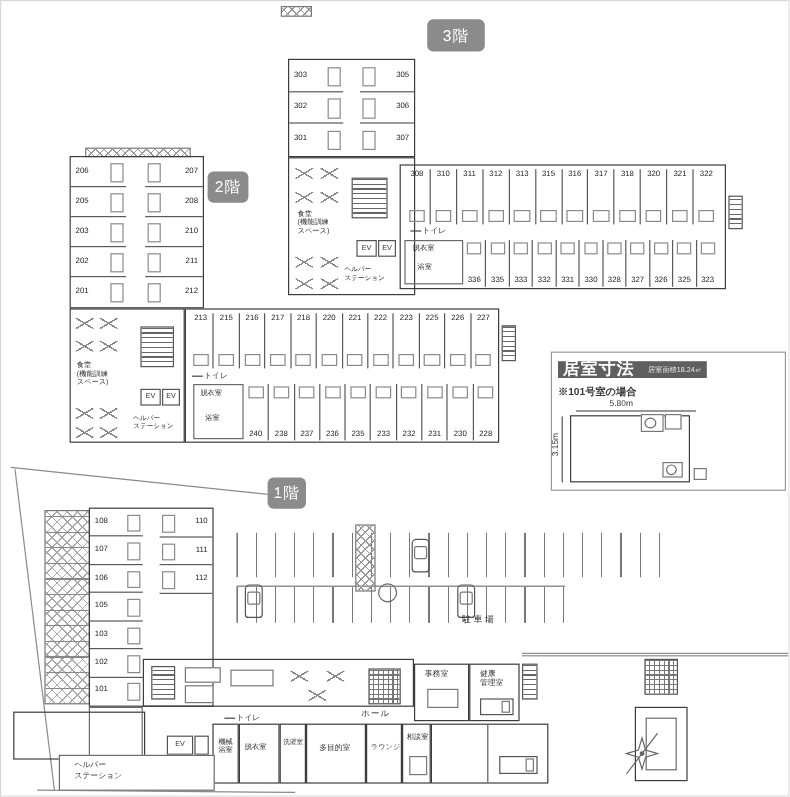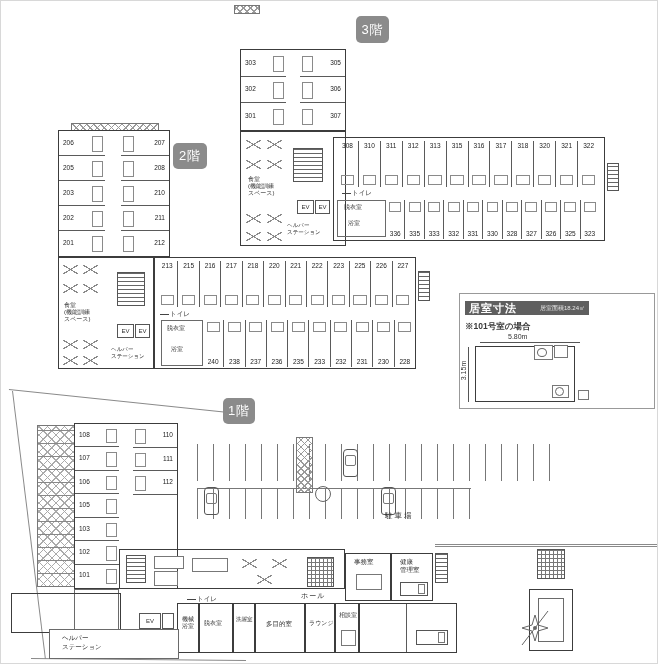--- a/index.html
+++ b/index.html
@@ -50,33 +50,33 @@
   .car{position:absolute;width:13px;height:26px;border:1px solid #555;border-radius:4px 4px 3px 3px;}
   .car::after{content:"";position:absolute;left:1px;right:1px;top:5px;height:9px;border:1px solid #777;border-radius:2px;}
   .ldr{display:inline-block;width:9px;height:0;border-top:1px solid #444;vertical-align:middle;margin-right:1px;}
   .line{position:absolute;height:0;border-top:1px solid #8a8a8a;transform-origin:left top;}
   .dbl{position:absolute;height:4px;border-top:3px double #8a8a8a;}
   .fix{position:absolute;border:1px solid #777;background:#fff;}
   .dimline{position:absolute;border-top:1px solid #555;}
   .dimlineV{position:absolute;border-left:1px solid #555;}
   .dimtxt{position:absolute;font-size:7px;color:#333;}
   .insetHdr{background:#5f5f5f;color:#fff;display:flex;align-items:center;justify-content:space-between;padding:0 4px;}
-  .insetHdr .t1{font-size:11px;font-weight:bold;letter-spacing:1px;}
+  .insetHdr .t1{font-size:14px;font-weight:bold;letter-spacing:1px;}
   .insetHdr .t2{font-size:6px;color:#e6e6e6;}
   .note{font-size:8.5px;font-weight:bold;color:#3a3a3a;}
   .bedH{position:absolute;border:1px solid #555;}
   .bedH::after{content:"";position:absolute;top:1px;bottom:1px;right:2px;width:5px;border:1px solid #777;}
   .circ{position:absolute;border:1px solid #666;border-radius:50%;}
 </style>
 </head>
 <body>
 
 <div class="canvas">
 
-  <div class="chip abs" style="left:355px;top:15px;width:33px;height:27px">3階</div>
+  <div class="chip abs" style="left:355px;top:15px;width:48px;height:27px">3階</div>
 
   <div class="abs hatchX" style="left:233px;top:4px;width:26px;height:9px"></div>
 
   <div class="abs b2" style="left:239px;top:48px;width:106px;height:82px">
     <div class="abs col" style="left:0;top:0;width:45px;height:79px">
 
     <div class="vcell cellL">
           <span class="rn">303</span>
         </div>
         <div class="vcell cellL">

